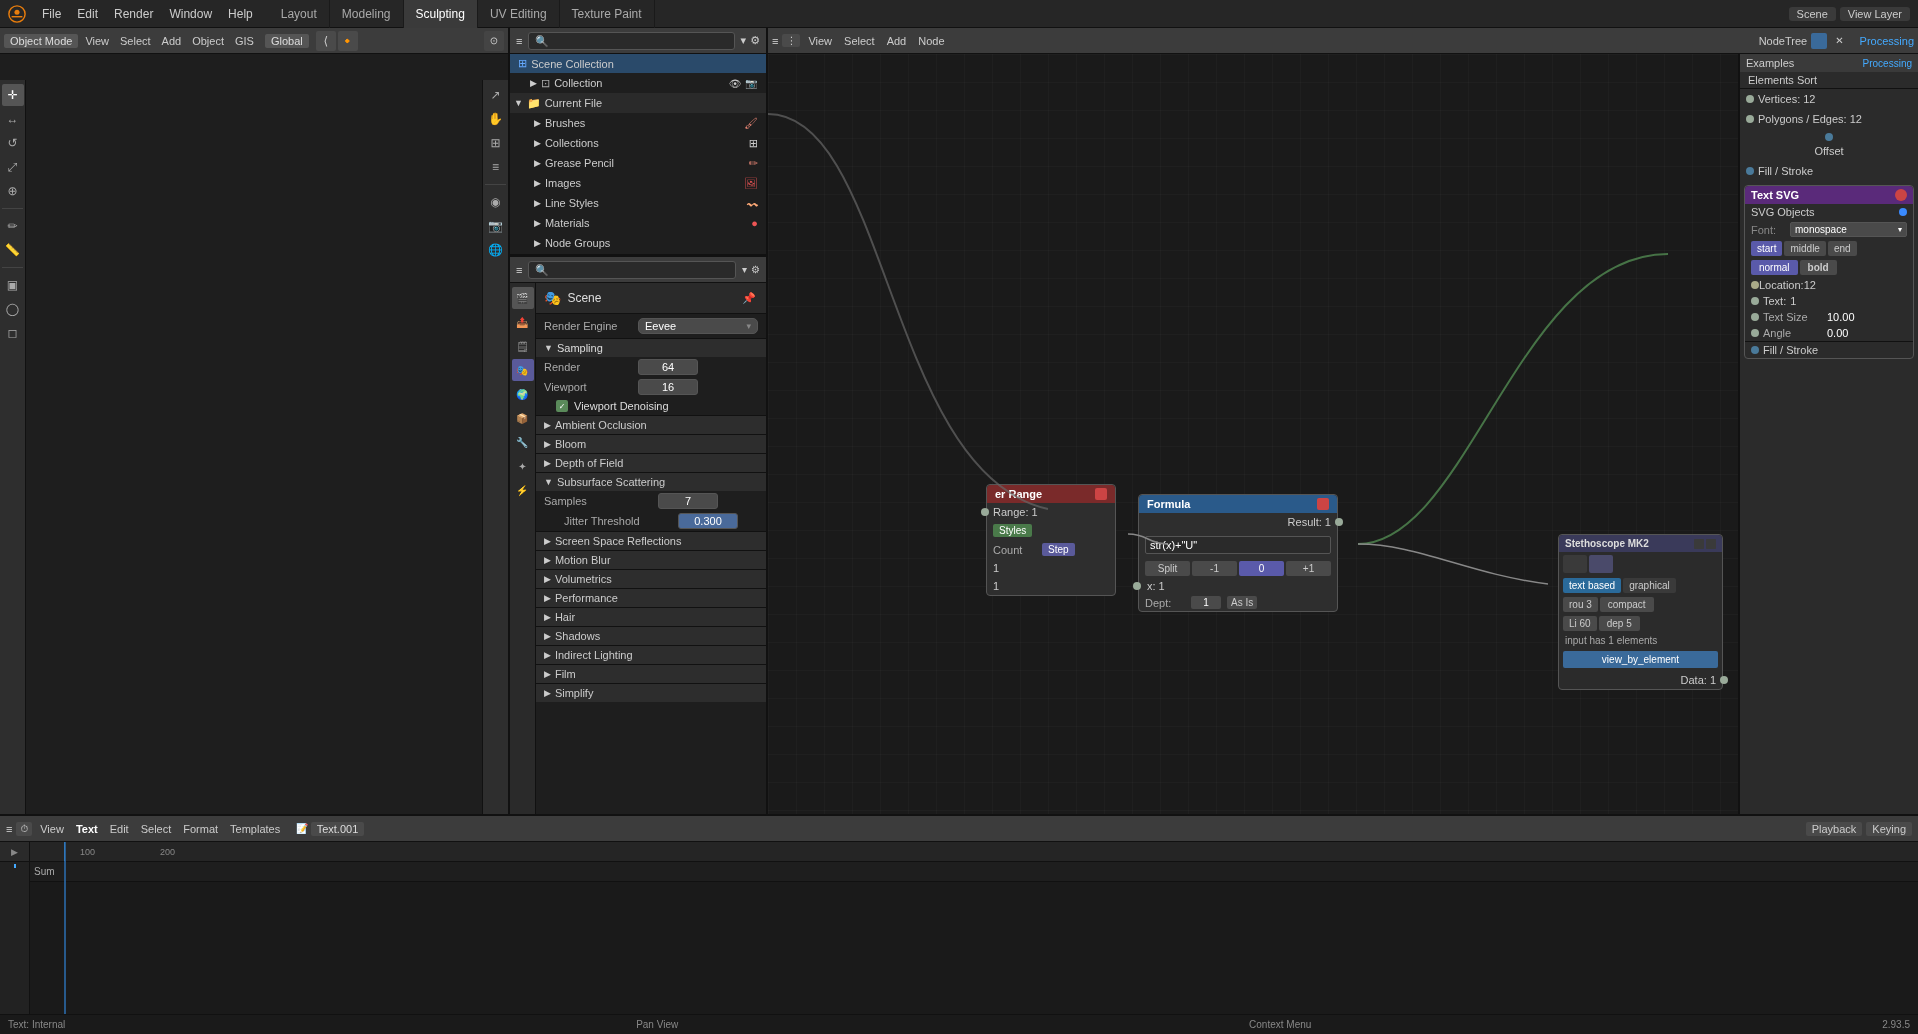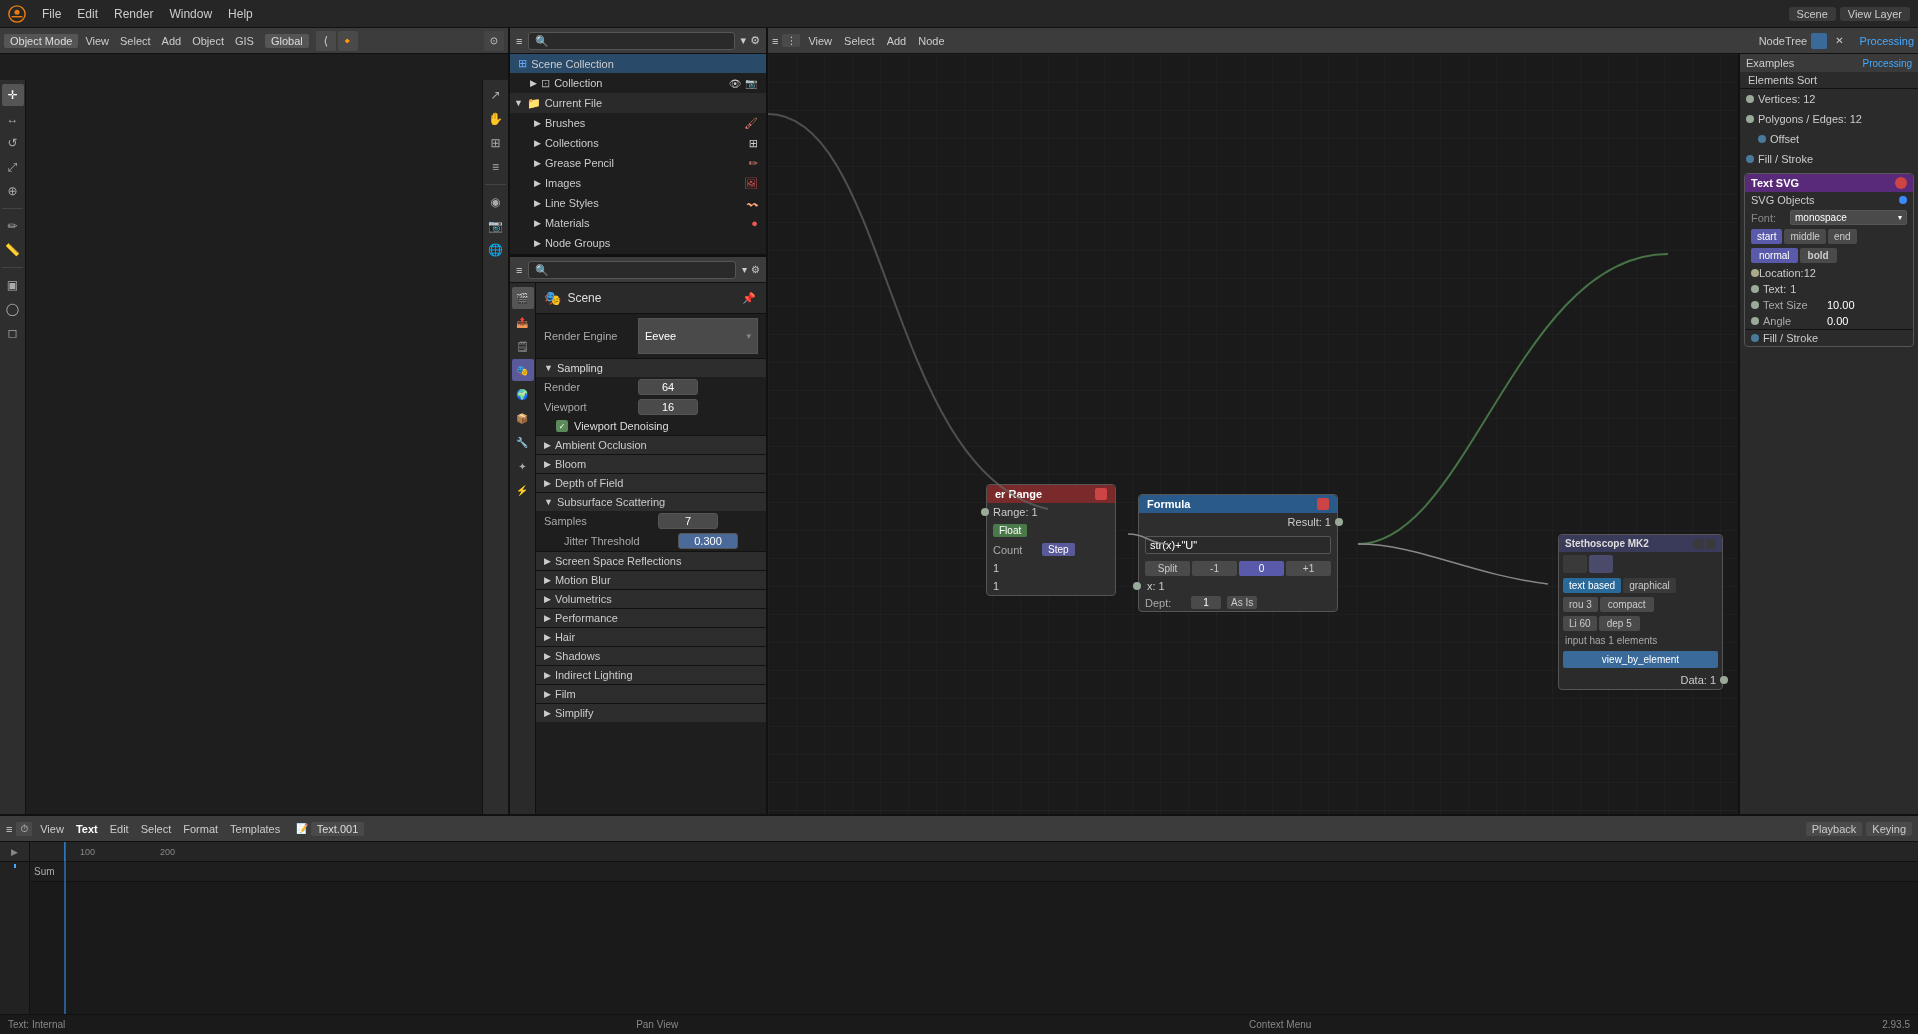--- a/index.html
+++ b/index.html
@@ -100,22 +100,22 @@
       justify-content: center;
       cursor: pointer;
       border-radius: 2px;
       color: #aaa;
       font-size: 10px;
     }
     .props-tab:hover, .props-tab.active { background: #555; color: #fff; }
     .prop-dropdown {
       background: #4a4a4a;
       border: 1px solid #555;
-      border-radius: 0;
-      padding: 11px 6px;
+      border-radius: 5px;
+      padding: 1px 6px;
       color: #fff;
       font-size: 11px;
       min-width: 100px;
       display: flex;
       align-items: center;
       justify-content: space-between;
       cursor: pointer;
     }
     .formula-input {
       background: #2a2a2a;
@@ -151,20 +151,27 @@
       <circle cx="50" cy="40" r="14" fill="#e87d0d"></circle>
       <line x1="20" y1="65" x2="80" y2="65" stroke="#e87d0d" stroke-width="8"></line>
     </svg>
   </div>
   <div class="top-menu-item">File</div>
   <div class="top-menu-item">Edit</div>
   <div class="top-menu-item">Render</div>
   <div class="top-menu-item">Window</div>
   <div class="top-menu-item">Help</div>
 
+  <div style="display:flex;align-items:center;margin-left:8px;height:28px;">
+    <div class="ws-tab">Layout</div>
+    <div class="ws-tab">Modeling</div>
+    <div class="ws-tab active">Sculpting</div>
+    <div class="ws-tab">UV Editing</div>
+    <div class="ws-tab">Texture Paint</div>
+  </div>
 
   <div style="margin-left:auto;display:flex;align-items:center;gap:4px;padding-right:8px;">
     <div style="background:#3a3a3a;border-radius:3px;padding:1px 8px;font-size:11px;color:#ccc;">Scene</div>
     <div style="background:#3a3a3a;border-radius:3px;padding:1px 8px;font-size:11px;color:#ccc;">View Layer</div>
   </div>
 </div>
 
 <div style="position:absolute;top:28px;left:0;right:0;bottom:20px;display:flex;flex-direction:column;">
 
   <div style="display:flex;flex:1;min-height:0;">
@@ -450,21 +457,21 @@
           <div style="position:absolute;top:430px;left:218px;background:#2e2e2e;border:1px solid #555;border-radius:4px;min-width:130px;">
             <div style="padding:3px 8px;background:#7a2a2a;border-radius:4px 4px 0 0;display:flex;align-items:center;justify-content:space-between;">
               <span style="font-size:11px;font-weight:bold;color:#fff;">er Range</span>
               <div style="width:12px;height:12px;background:#c44;border-radius:2px;cursor:pointer;"></div>
             </div>
             <div style="padding:3px 6px;font-size:11px;display:flex;align-items:center;gap:4px;">
               <div style="width:8px;height:8px;border-radius:50%;background:#9a9;margin-left:-12px;flex-shrink:0;"></div>
               <span style="color:#ccc;">Range: 1</span>
             </div>
             <div style="padding:3px 6px;font-size:11px;display:flex;align-items:center;gap:4px;">
-              <div style="padding:1px 6px;background:#4a7a4a;border-radius:2px;font-size:10px;color:#fff;cursor:pointer;">Float</div>
+              <div style="padding:1px 6px;background:#4a7a4a;border-radius:2px;font-size:10px;color:#fff;cursor:pointer;">Styles</div>
             </div>
             <div style="padding:3px 6px;font-size:11px;display:flex;align-items:center;gap:4px;">
               <span style="color:#aaa;min-width:45px;">Count</span>
               <div style="padding:1px 6px;background:#5a5a9a;border-radius:2px;font-size:10px;color:#fff;cursor:pointer;">Step</div>
             </div>
             <div style="padding:3px 6px;font-size:11px;color:#ccc;display:flex;align-items:center;">
               <span>1</span>
             </div>
             <div style="padding:3px 6px;font-size:11px;color:#ccc;display:flex;align-items:center;">
               <span>1</span>
@@ -545,21 +552,21 @@
           <div style="padding:2px 8px;font-size:11px;color:#ccc;cursor:pointer;">Elements Sort</div>
 
           <div style="padding:4px 6px;border-top:1px solid #111;display:flex;align-items:center;gap:4px;">
             <div style="width:8px;height:8px;border-radius:50%;background:#9a9;flex-shrink:0;"></div>
             <span style="font-size:11px;color:#ccc;">Vertices: 12</span>
           </div>
           <div style="padding:4px 6px;display:flex;align-items:center;gap:4px;">
             <div style="width:8px;height:8px;border-radius:50%;background:#9a9;flex-shrink:0;"></div>
             <span style="font-size:11px;color:#ccc;">Polygons / Edges: 12</span>
           </div>
-          <div style="padding:4px 18px;display:flex;align-items:center;gap:4px;">
+          <div style="padding:4px 9px;display:flex;align-items:center;gap:4px;flex-direction:column;">
             <div style="width:8px;height:8px;border-radius:50%;background:#4a7a9a;flex-shrink:0;"></div>
             <span style="font-size:11px;color:#ccc;">Offset</span>
           </div>
           <div style="padding:4px 6px;display:flex;align-items:center;gap:4px;">
             <div style="width:8px;height:8px;border-radius:50%;background:#4a7a9a;flex-shrink:0;"></div>
             <span style="font-size:11px;color:#ccc;">Fill / Stroke</span>
           </div>
 
           <div style="margin-top:8px;background:#2b2b2b;border:1px solid #555;border-radius:4px;margin:4px;">
             <div style="padding:3px 6px;background:#5a2a7a;border-radius:4px 4px 0 0;display:flex;align-items:center;justify-content:space-between;">

